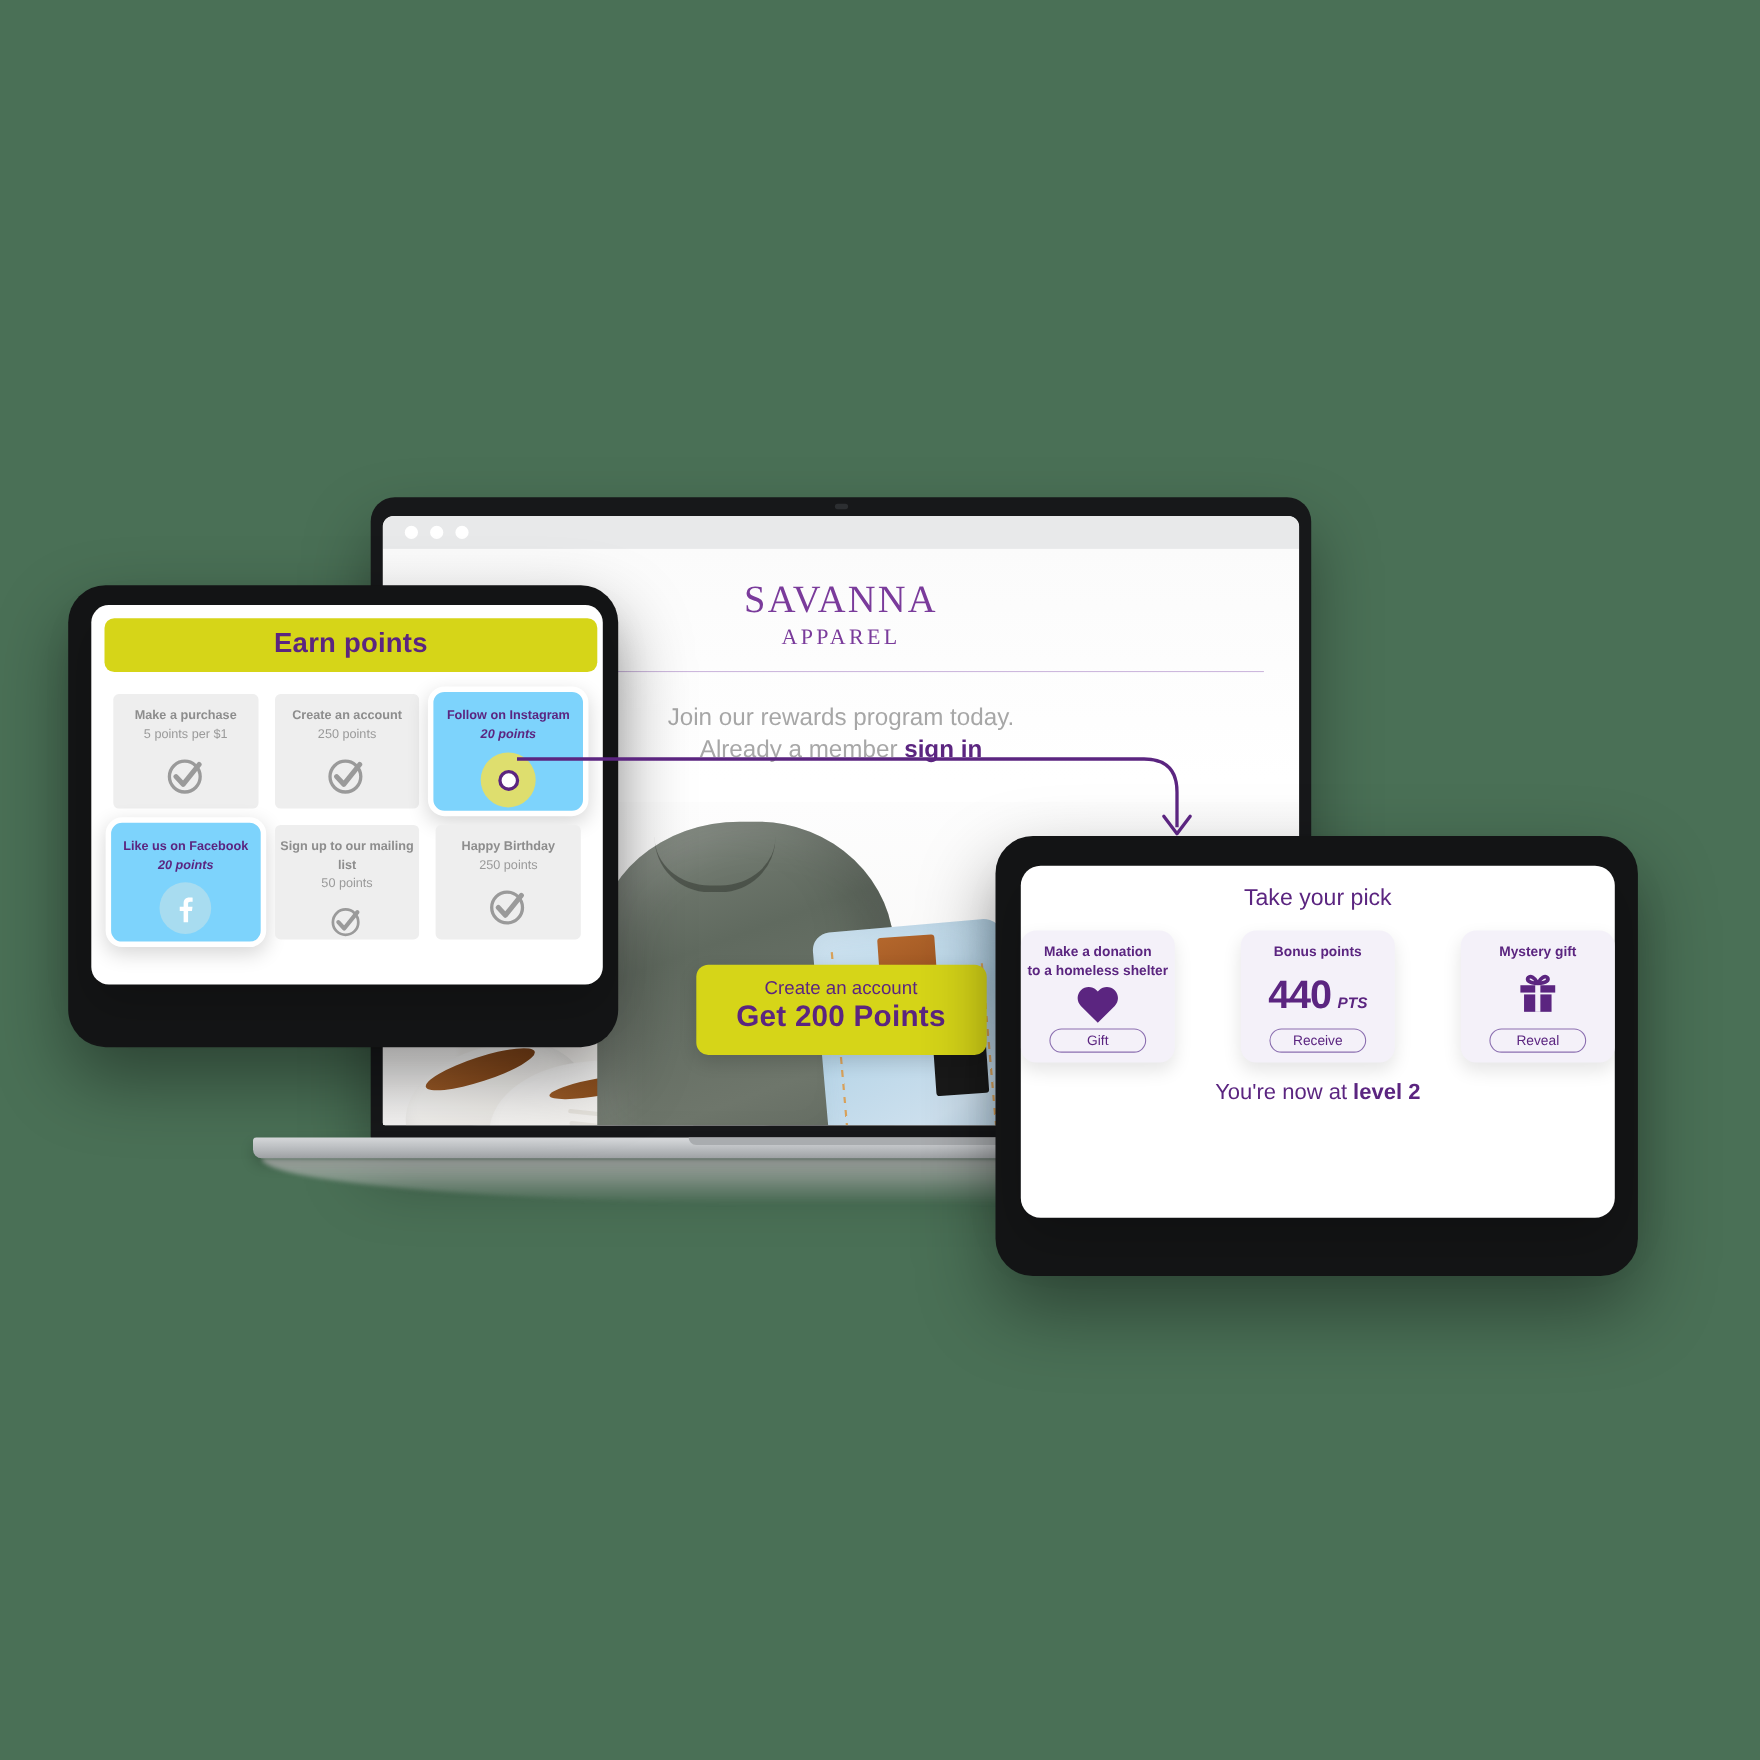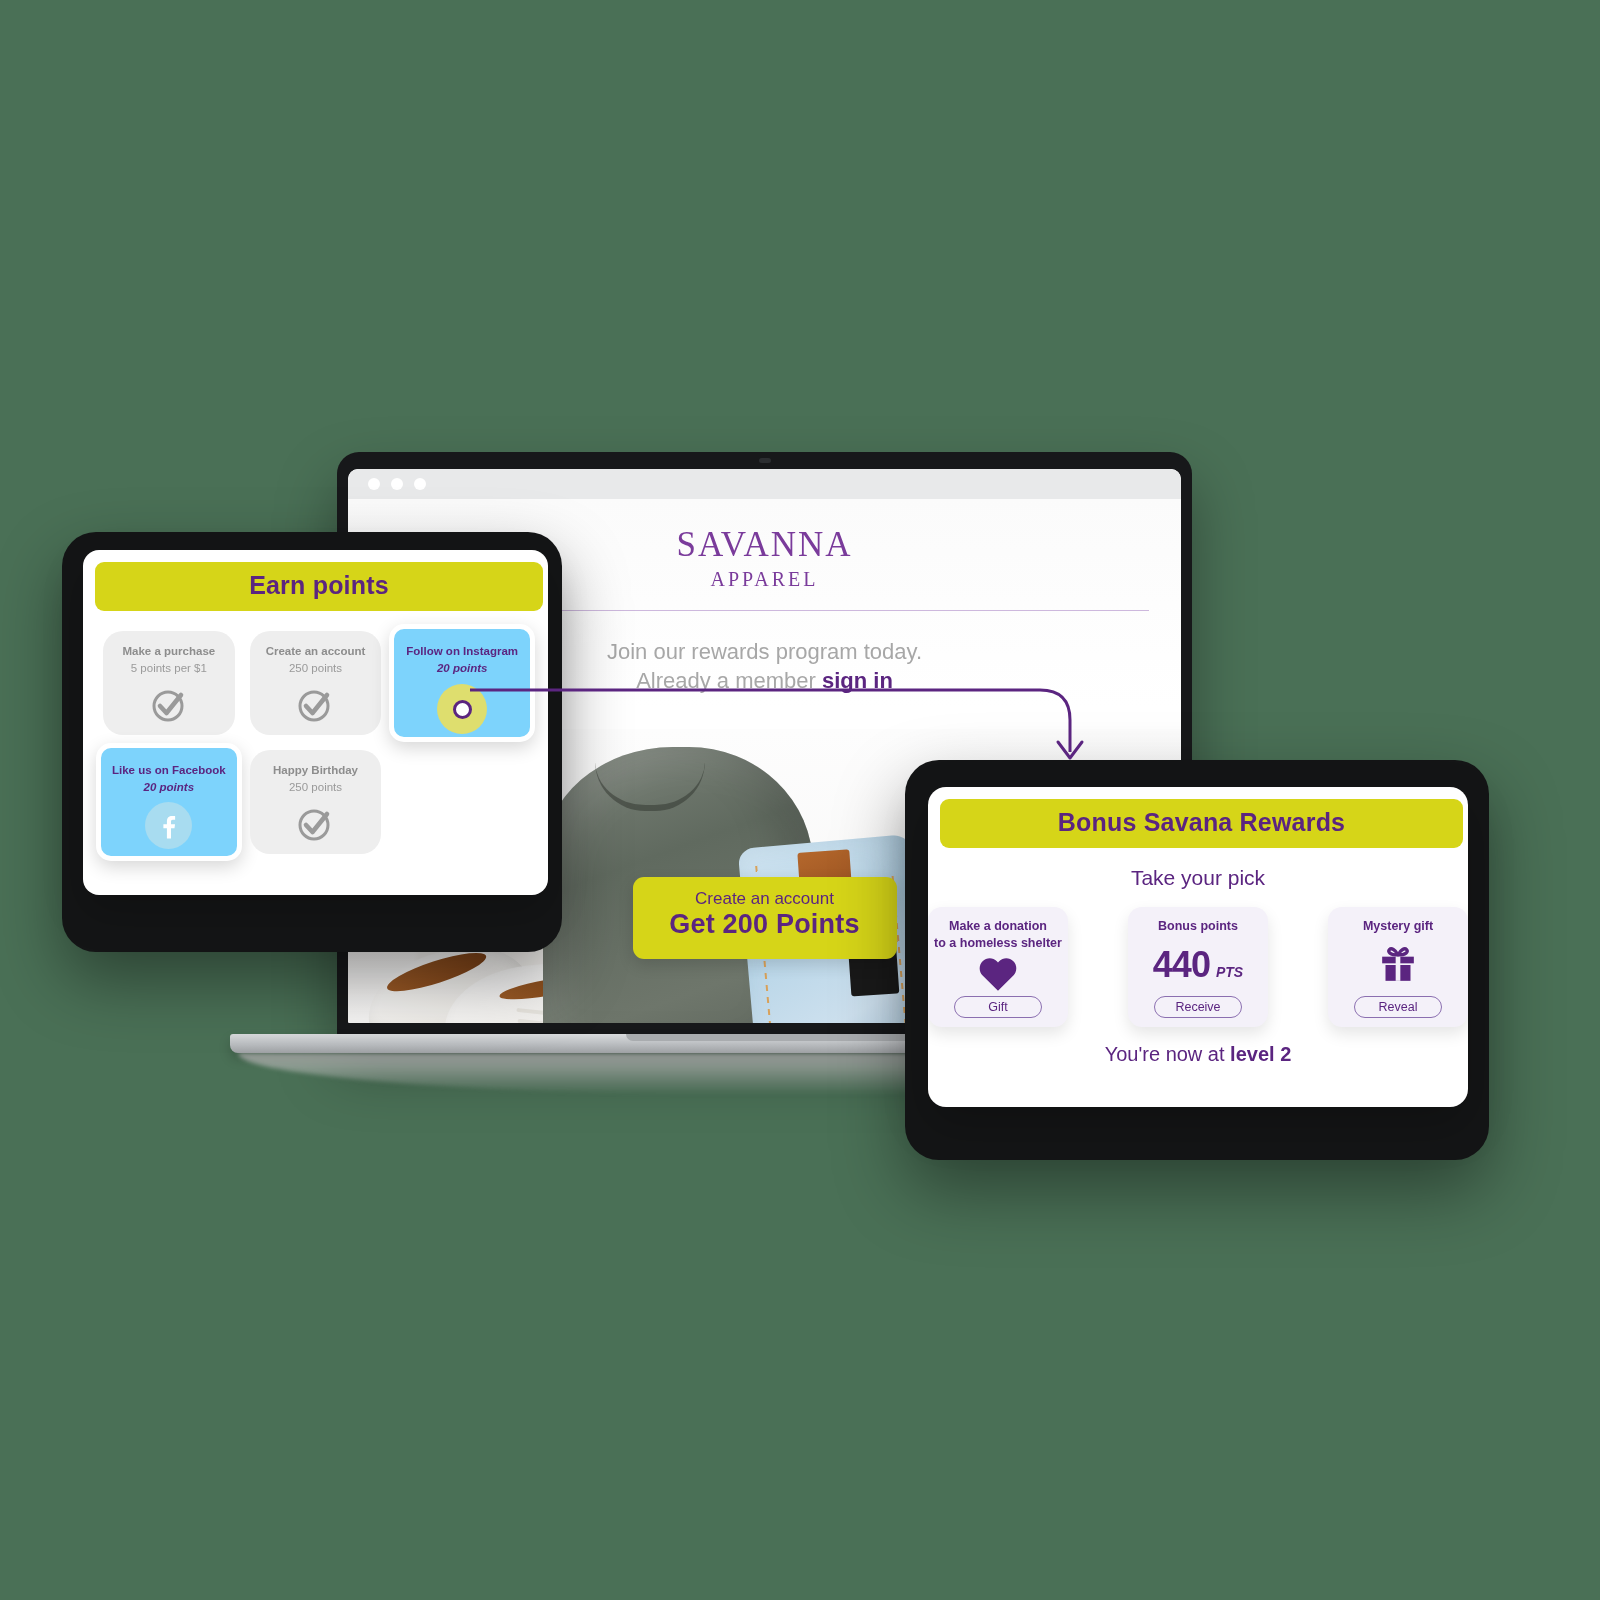--- a/index.html
+++ b/index.html
@@ -147,21 +147,21 @@
   .card-header{
     background:#d6d518;border-radius:9px;margin:12px 5px 0 12px;
     text-align:center;padding:9px 0 11px 0;
     font-size:25px;font-weight:bold;color:#5b2580;letter-spacing:.2px;
   }
   .earn-grid{
     display:grid;grid-template-columns:repeat(3,1fr);gap:15px;
     padding:20px 20px 18px 20px;
   }
   .earn-tile{
-    background:#eeeeee;border-radius:20px;height:104px;
+    background:#eeeeee;border-radius:5px;height:104px;
     display:flex;flex-direction:column;align-items:center;padding-top:12px;
     box-sizing:border-box;
   }
   .earn-tile .t1{font-size:11.5px;color:#8d8d8d;line-height:1.45;text-align:center;font-weight:bold;}
   .earn-tile .t2{font-size:11.5px;color:#9a9a9a;line-height:1.45;text-align:center;}
   .earn-tile.active{
     background:#7dd3fc;border-radius:15px;
     box-shadow:0 6px 18px rgba(0,0,0,.16);
     border:5px solid #ffffff;
     height:118px;margin:-7px;padding-top:14px;
@@ -304,35 +304,42 @@
       <div class="earn-tile active">
         <div class="t1">Like us on Facebook</div>
         <div class="t2">20 points</div>
         <div class="fb-node">
           <svg width="30" height="30" viewBox="0 0 24 24">
             <path fill="#ffffff" d="M13.6 22v-8.2h2.8l.42-3.2H13.6V8.52c0-.93.26-1.56 1.58-1.56h1.72V4.1C16.6 4.07 15.6 4 14.43 4c-2.43 0-4.1 1.5-4.1 4.25v2.35H7.5v3.2h2.83V22z"></path>
           </svg>
         </div>
       </div>
 
+      <div class="earn-tile">
+        <div class="t1">Sign up to our mailing list</div>
+        <div class="t2">50 points</div>
+        <svg class="chk" viewBox="0 0 40 40">
+          <circle cx="19" cy="21" r="14" fill="none" stroke="#9a9a9a" stroke-width="3"></circle>
+          <path d="M11 21 L17.5 28 L32 10" fill="none" stroke="#9a9a9a" stroke-width="4.6" stroke-linecap="round" stroke-linejoin="round"></path>
+        </svg>
+      </div>
 
       <div class="earn-tile">
         <div class="t1">Happy Birthday</div>
         <div class="t2">250 points</div>
         <svg class="chk" viewBox="0 0 40 40">
           <circle cx="19" cy="21" r="14" fill="none" stroke="#9a9a9a" stroke-width="3"></circle>
           <path d="M11 21 L17.5 28 L32 10" fill="none" stroke="#9a9a9a" stroke-width="4.6" stroke-linecap="round" stroke-linejoin="round"></path>
         </svg>
       </div>
 
     </div>
   </div>
 
   <div class="bonus-card">
-    <div class="card-header">Bonus Savana Rewards</div>
     <div class="bonus-sub">Take your pick</div>
 
     <div class="bonus-grid">
 
       <div class="bonus-tile">
         <div class="bt">Make a donation</div>
         <div class="bt">to a homeless shelter</div>
         <div class="bonus-ico">
           <svg width="40" height="36" viewBox="0 0 24 22">
             <path fill="#5b2580" d="M12 21.3 2.6 11.9C.2 9.5.2 5.6 2.6 3.2S8.9.8 11.3 3.2l.7.7.7-.7C15.1.8 19 .8 21.4 3.2s2.4 6.3 0 8.7z"></path>

